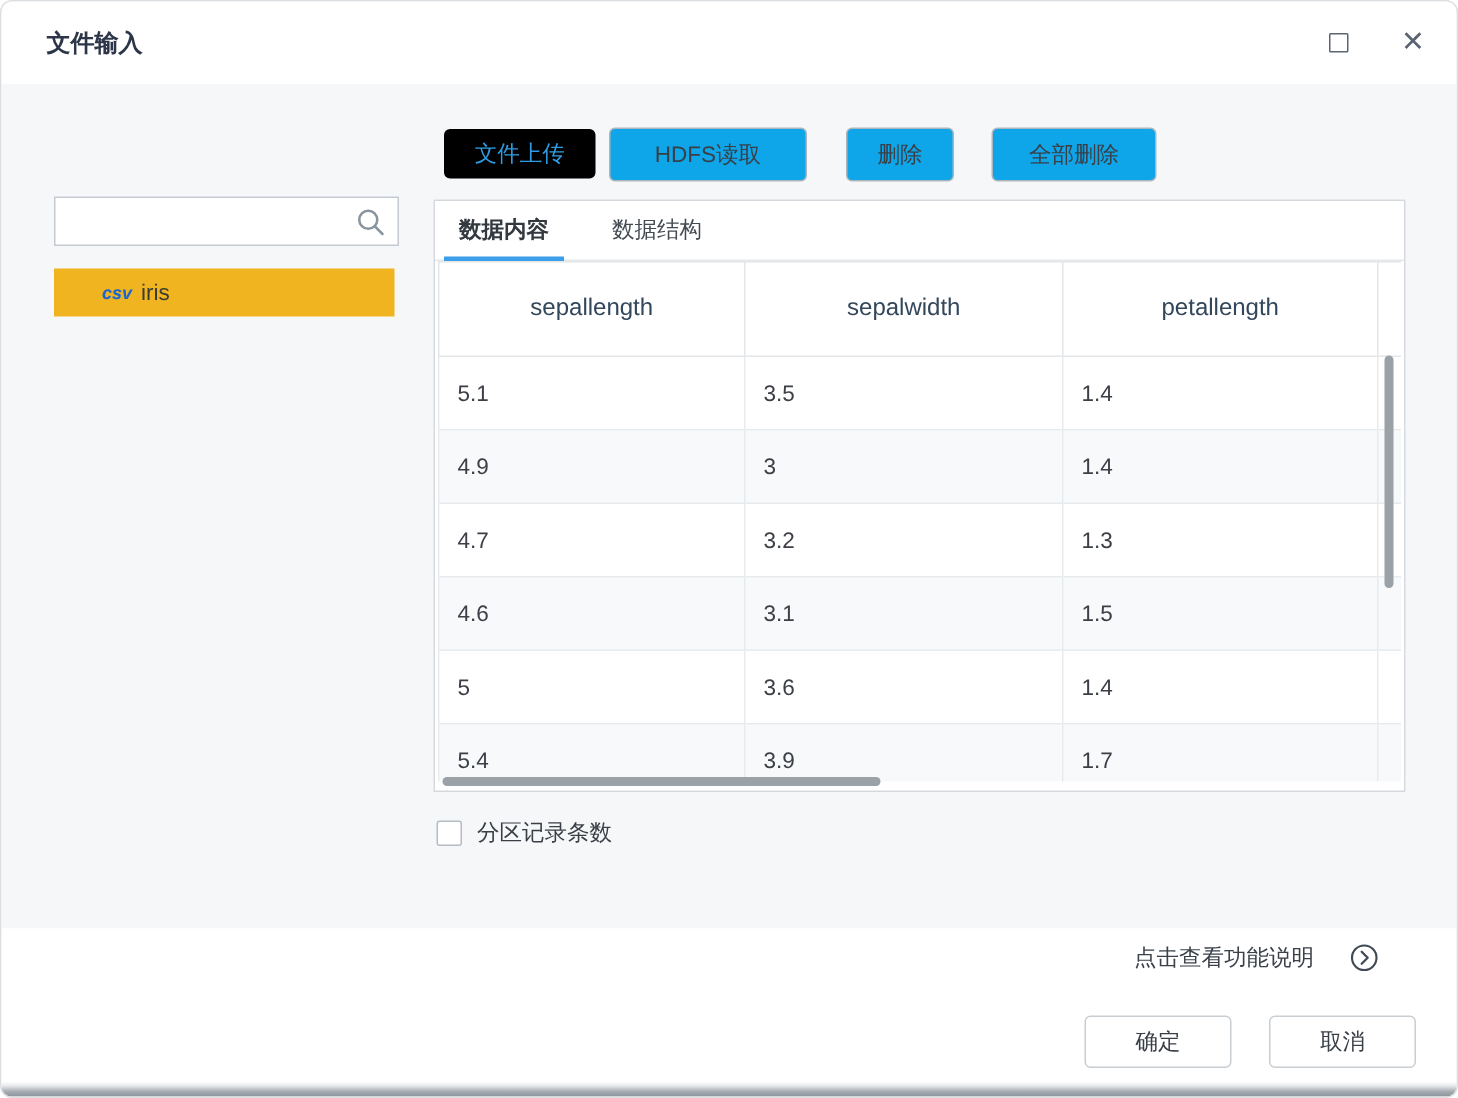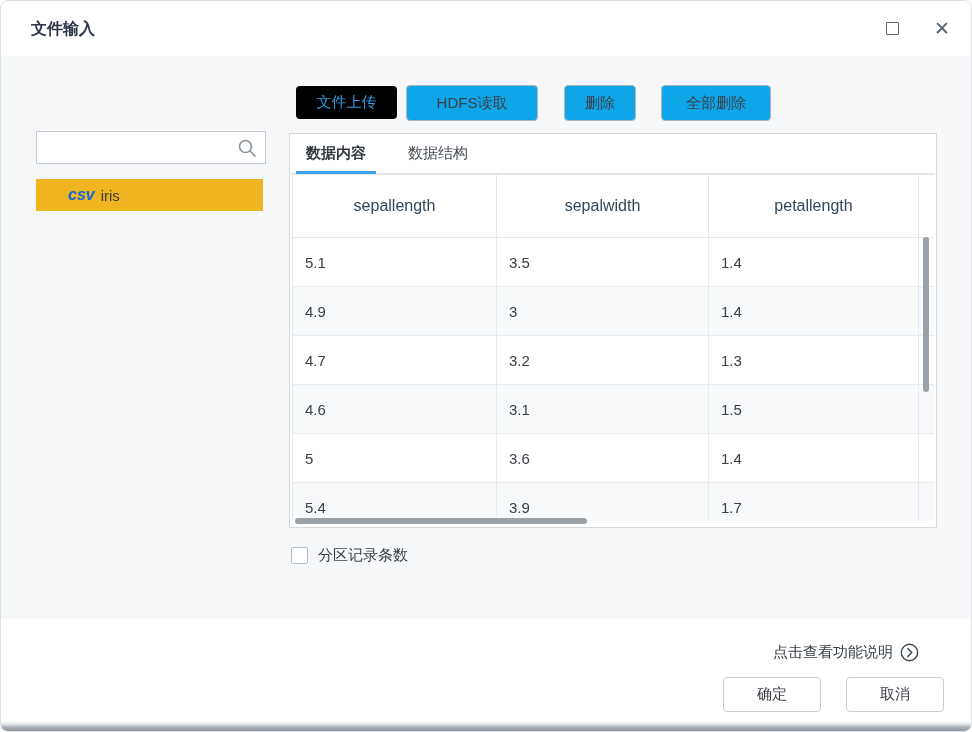--- a/index.html
+++ b/index.html
@@ -23,21 +23,21 @@
   
   .select-label { position:absolute; left:35px; top:33px; width:235px; font-size:14px; color:#3a3f46;
                   padding-bottom:8px; border-bottom:1px solid #a9b3bd; }
   .search-box { position:absolute; left:35px; top:75px; width:230px; height:33px; background:#fff;
                 border:1px solid #c3cad1; }
   .search-box input { position:absolute; left:0; top:0; width:196px; height:31px; border:none; outline:none;
                       padding:0 8px; font-size:14px; background:transparent; }
   .search-icon { position:absolute; right:8px; top:6px; width:20px; height:20px; cursor:pointer; }
   .data-item { position:absolute; left:35px; top:123px; width:227px; height:32px; background:#efb41f;
                display:flex; align-items:center; padding-left:32px; cursor:pointer; }
-  .csv-badge { font-size:16px; font-weight:bold; font-style:italic; color:#1565d8; margin-right:6px; }
+  .csv-badge { font-size:12px; font-weight:bold; font-style:italic; color:#1565d8; margin-right:6px; }
   .item-name { font-size:15px; color:#3b3b33; }
 
   
   .btn { position:absolute; display:flex; align-items:center; justify-content:center; font-size:15px;
          cursor:pointer; border-radius:4px; }
   .btn-upload { left:295px; top:30px; width:101px; height:33px; background:#000000; color:#2d9ce3; }
   .btn-plain  { background:#0ea5e9; border:1px solid #aeb6bd; color:#3a3f46; }
   .btn-hdfs   { left:405px; top:29px; width:132px; height:36px; }
   .btn-del    { left:563px; top:29px; width:72px; height:36px; }
   .btn-delall { left:660px; top:29px; width:110px; height:36px; }
@@ -72,21 +72,21 @@
   
   .part-row { position:absolute; left:290px; top:490px; display:flex; align-items:center; }
   .checkbox { width:17px; height:17px; background:#fff; border:1px solid #b4bcc4; border-radius:2px;
               cursor:pointer; }
   .part-label { font-size:15px; color:#3a3f46; margin-left:10px; }
   .part-input { margin-left:8px; width:152px; height:33px; background:#f1f2f3; border:1px solid #ccd1d6;
                 font-size:15px; color:#45494e; padding:0 12px; font-family:inherit; }
 
   
   .footer { position:absolute; left:0; top:618px; width:100%; height:104px; background:#fff; }
-  .help-link { position:absolute; right:52px; top:24px; display:flex; align-items:flex-start; gap:7px;
+  .help-link { position:absolute; right:52px; top:10px; display:flex; align-items:flex-start; gap:24px;
                cursor:pointer; }
   .help-text { font-size:15px; color:#3a4149; }
   .help-icon { width:19px; height:19px; }
   .footer-btn { position:absolute; top:58px; width:98px; height:35px; background:#fff;
                 border:1px solid #c9ced3; border-radius:4px; font-size:15px; color:#3a3f46;
                 display:flex; align-items:center; justify-content:center; cursor:pointer; }
   .btn-ok { left:722px; }
   .btn-cancel { left:845px; }
 
   

